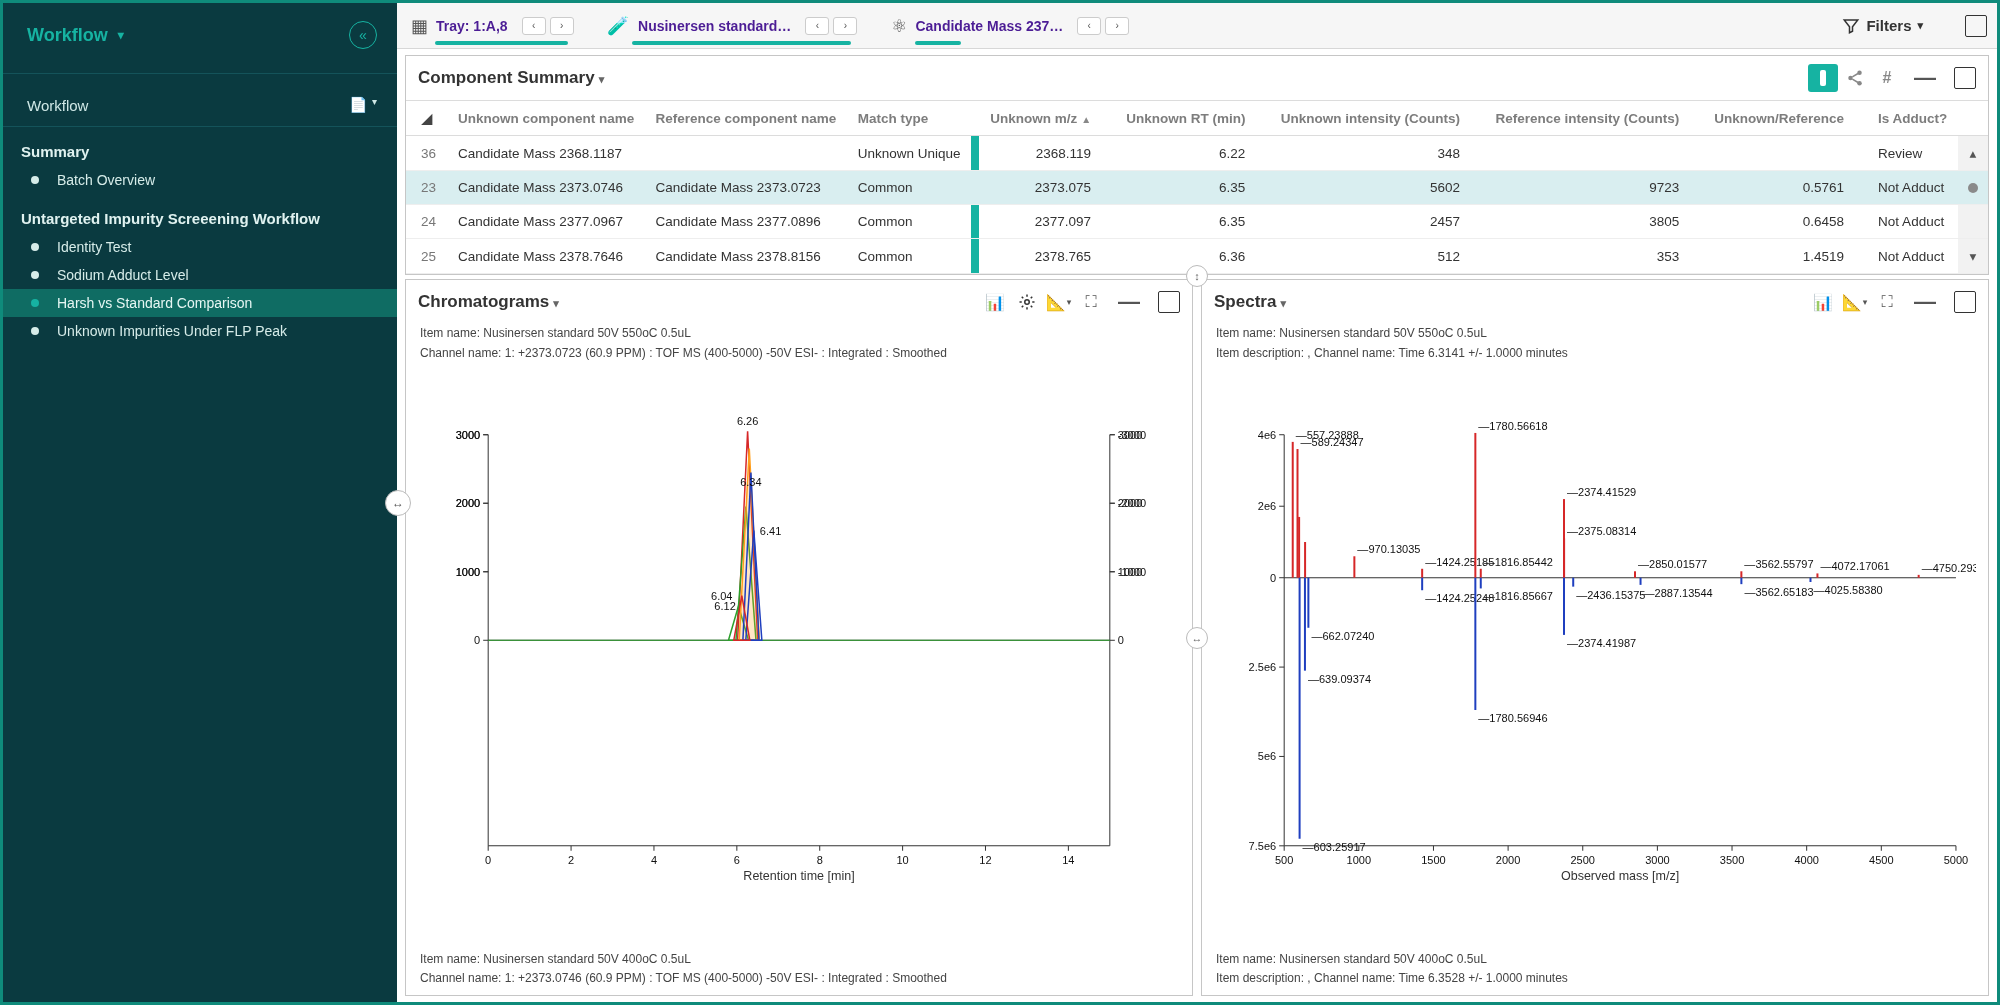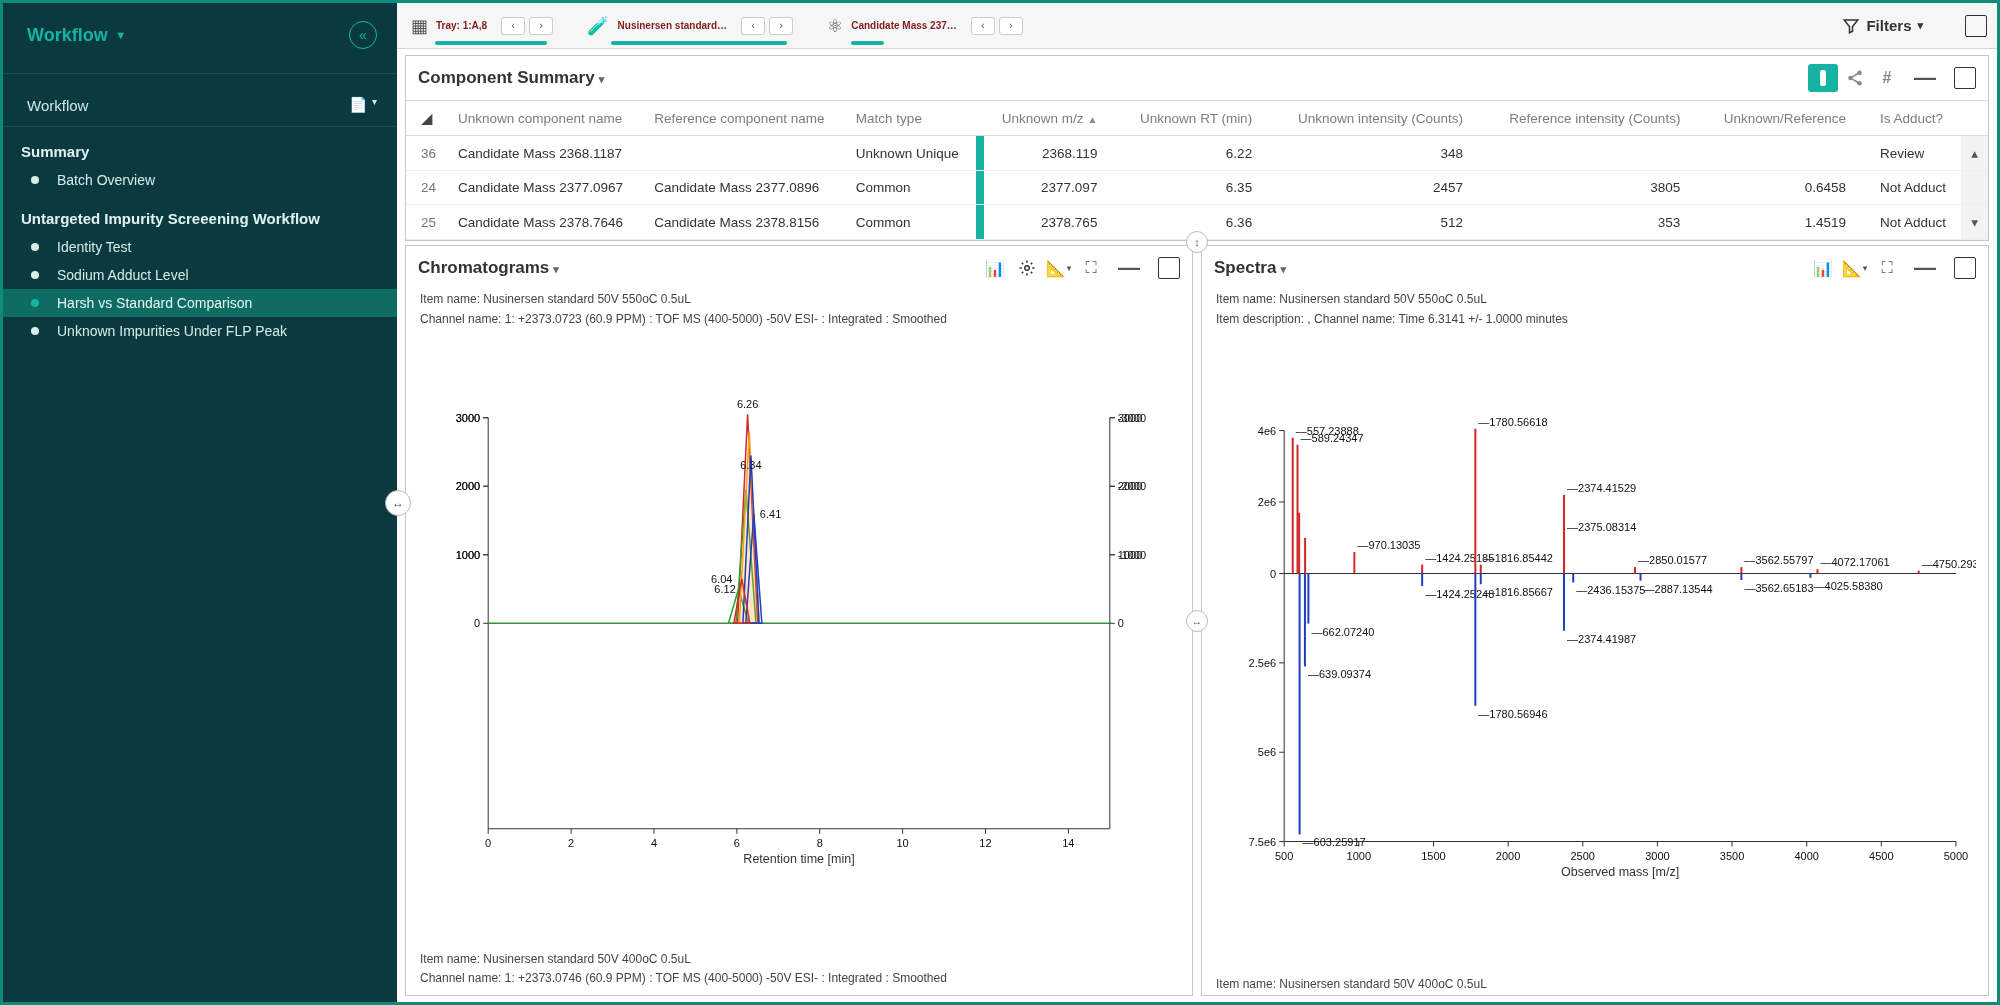--- a/index.html
+++ b/index.html
@@ -109,21 +109,21 @@
     gap: 16px;
   }
   .crumb {
     display: flex;
     align-items: center;
     gap: 8px;
     padding: 0 4px;
     position: relative;
   }
   .crumb .glyph { font-size: 18px; color:#555; }
-  .crumb .label { font-weight: 700; font-size: 10px; color:#7f1d1d; white-space: nowrap; max-width: 190px; overflow:hidden; text-overflow: ellipsis; text-align: right; }
+  .crumb .label { font-weight: 700; font-size: 14px; color:#4c1d95; white-space: nowrap; max-width: 190px; overflow:hidden; text-overflow: ellipsis; text-align: right; }
   .crumb .navbtns { display:flex; gap:4px; margin-left:6px; }
   .navbtns button {
     width: 24px; height: 18px;
     border:1px solid #ccc; border-radius:3px;
     background:#fff; font-size:10px; color:#555; cursor:pointer;
   }
   .crumb .underline {
     position:absolute; left:28px; right:10px; bottom:-8px; height:4px; background:#16b3a2;
     border-radius: 2px;
   }
@@ -159,21 +159,21 @@
   }
   .tool.active-pill { background:#16b3a2; color:#fff; border-radius:3px; }
   .tool.maximize { border:1px solid #333; width:22px; height:22px; margin-left:12px; }
   .tool.minimize { font-size:22px; font-weight:700; margin-left:6px; }
 
   table.grid {
     width:100%; border-collapse: collapse; font-size:13.5px;
   }
   table.grid th {
     text-align:left; padding:9px 10px;
-    color:#7d7d7d; font-weight:400;
+    color:#7d7d7d; font-weight:700;
     border-top:1px solid #dcdcdc;
     border-bottom:1px solid #dcdcdc;
     background:#fff;
     white-space:nowrap;
   }
   table.grid th.first { width:32px; text-align:center; color:#444; font-weight:700;}
   table.grid td {
     padding:9px 10px;
     border-bottom:1px solid #eee;
     white-space:nowrap;
@@ -360,20 +360,36 @@
                 <td>Unknown Unique</td>
                 <td class="vsep-col"></td>
                 <td class="num">2368.119</td>
                 <td class="num">6.22</td>
                 <td class="num">348</td>
                 <td class="num"></td>
                 <td class="num"></td>
                 <td>Review</td>
                 <td class="scroll-affordance">
                   <div style="text-align:center;color:#555">▴</div>
+                </td>
+              </tr>
+              <tr class="selected">
+                <td class="rownum">23</td>
+                <td>Candidate Mass 2373.0746</td>
+                <td>Candidate Mass 2373.0723</td>
+                <td>Common</td>
+                <td class="vsep-col"></td>
+                <td class="num">2373.075</td>
+                <td class="num">6.35</td>
+                <td class="num">5602</td>
+                <td class="num">9723</td>
+                <td class="num">0.5761</td>
+                <td>Not Adduct</td>
+                <td class="scroll-affordance">
+                  <div style="width:10px;height:10px;border-radius:50%;background:#8a8a8a;margin:auto"></div>
                 </td>
               </tr>
               <tr>
                 <td class="rownum">24</td>
                 <td>Candidate Mass 2377.0967</td>
                 <td>Candidate Mass 2377.0896</td>
                 <td>Common</td>
                 <td class="vsep-col"></td>
                 <td class="num">2377.097</td>
                 <td class="num">6.35</td>
@@ -605,16 +621,17 @@
               <line x1="525.9948280222222" y1="152.6086956521739" x2="525.9948280222222" y2="159.02608695652174" stroke="#1f3fbf" stroke-width="2"></line>
               <text class="peak-lbl" x="528.9948280222222" y="171.02608695652174">—3562.65183</text>
               <line x1="594.9202546666667" y1="152.6086956521739" x2="594.9202546666667" y2="156.88695652173914" stroke="#1f3fbf" stroke-width="2"></line>
               <text class="peak-lbl" x="597.9202546666667" y="168.88695652173914">—4025.58380</text>
               <text class="axis-label" x="405" y="454" text-anchor="middle">Observed mass [m/z]</text>
               <text class="axis-label v" x="18" y="81.30434782608695" text-anchor="middle">Intensity [Counts]</text>
               <text class="axis-label v" x="18" y="286.30434782608694" text-anchor="middle">Intensity [Counts]</text>
             </svg>
         </div>
         <div class="chart-meta">Item name: Nusinersen standard 50V 400oC 0.5uL</div>
+        <div class="chart-meta" style="padding-bottom:8px">Item description: , Channel name: Time 6.3528 +/- 1.0000 minutes</div>
       </div>
     </div>
 
 </div>
   </div>
 </body></html>

